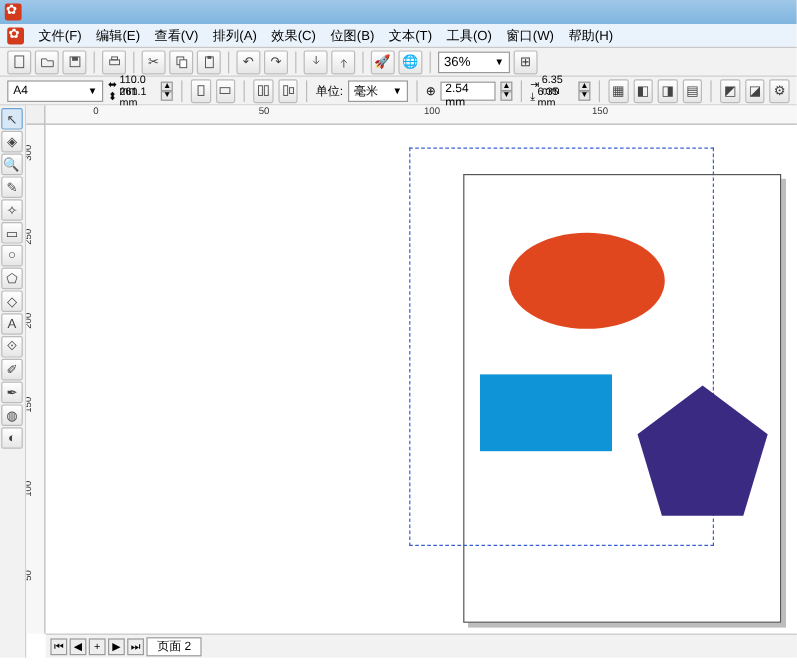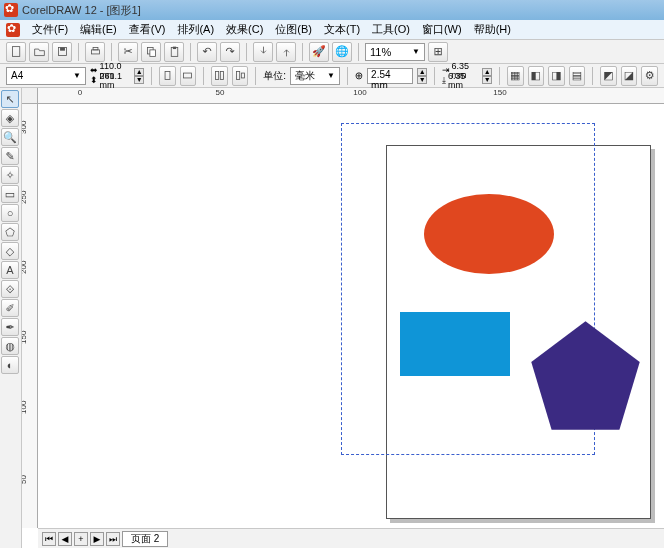--- a/index.html
+++ b/index.html
@@ -54,21 +54,20 @@
 
 .tabstrip { position:absolute; left:16px; right:0; bottom:0; height:20px; background:#f2f2f2; border-top:1px solid #c8c8c8; display:flex; align-items:center; padding:0 4px; gap:2px; font-size:10px; }
 .tabstrip .nav { width:14px; height:14px; border:1px solid #999; background:#eee; text-align:center; line-height:12px; font-size:9px; }
 .tabstrip .tab { height:16px; padding:0 8px; border:1px solid #999; background:#fff; display:flex; align-items:center; }
 </style>
 </head>
 <body>
 
 <div class="titlebar">
   <span class="icon"></span>
-  <span>CorelDRAW 12 - [图形1]</span>
 </div>
 
 <div class="menubar">
   <span class="sysicon"></span>
   <span class="mi"><span>文件(F)</span></span>
   <span class="mi"><span>编辑(E)</span></span>
   <span class="mi"><span>查看(V)</span></span>
   <span class="mi"><span>排列(A)</span></span>
   <span class="mi"><span>效果(C)</span></span>
   <span class="mi"><span>位图(B)</span></span>
@@ -128,21 +127,21 @@
   <div class="tbtn">
       <svg viewBox="0 0 16 16">
         <path d="M8 14V6M5 9l3-3 3 3" fill="none" stroke="#555"></path>
       </svg>
     </div>
   <div class="sep"></div>
   <div class="tbtn">🚀</div>
   <div class="tbtn">🌐</div>
   <div class="sep"></div>
   <div class="zoom-box">
-    <span>11%</span>
+    <span>36%</span>
     <span class="arrow">▼</span>
   </div>
   <div class="tbtn">⊞</div>
 </div>
 
 <div class="propbar">
   <div class="combo" style="min-width:80px">
     <span>A4</span>
     <span class="arrow">▼</span>
   </div>

